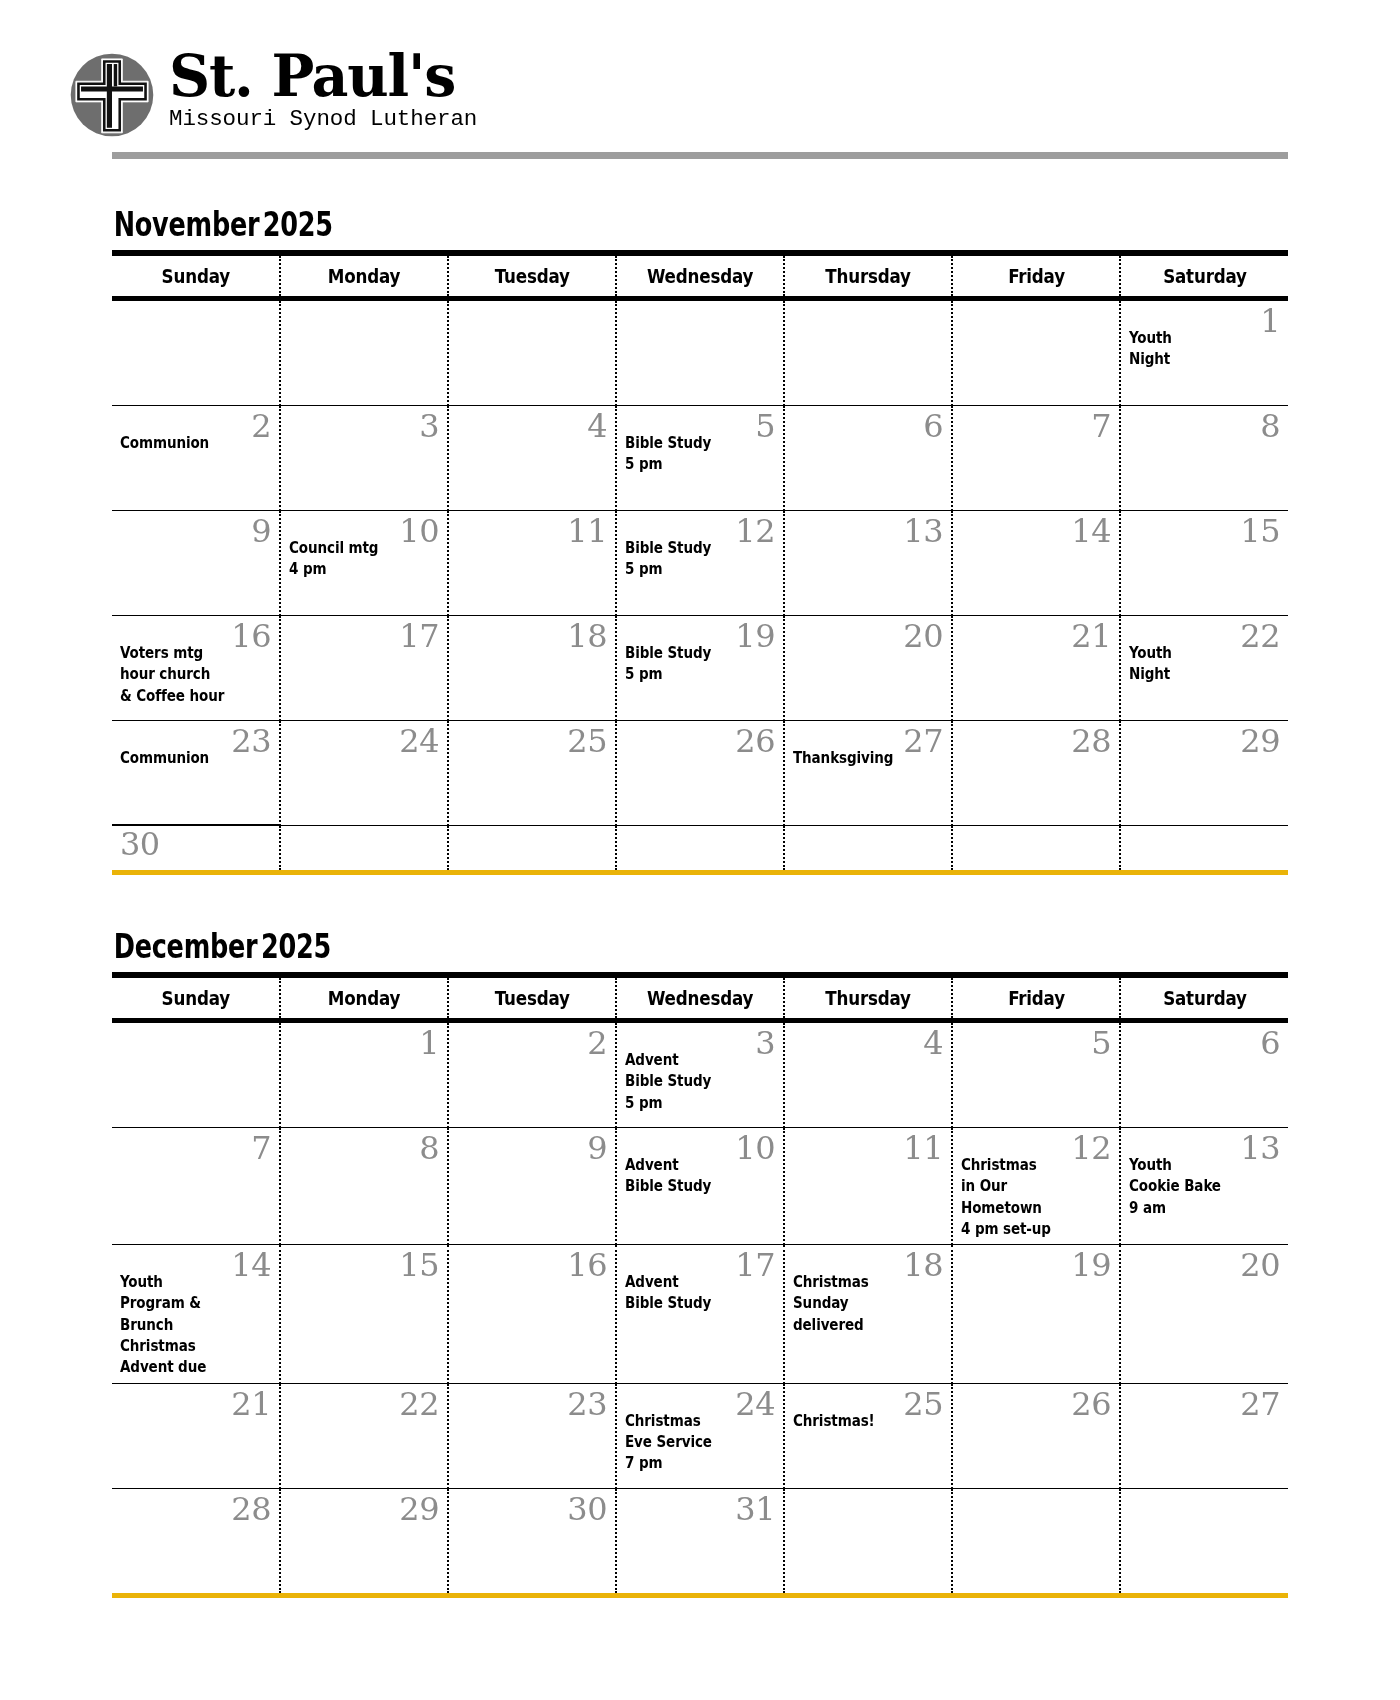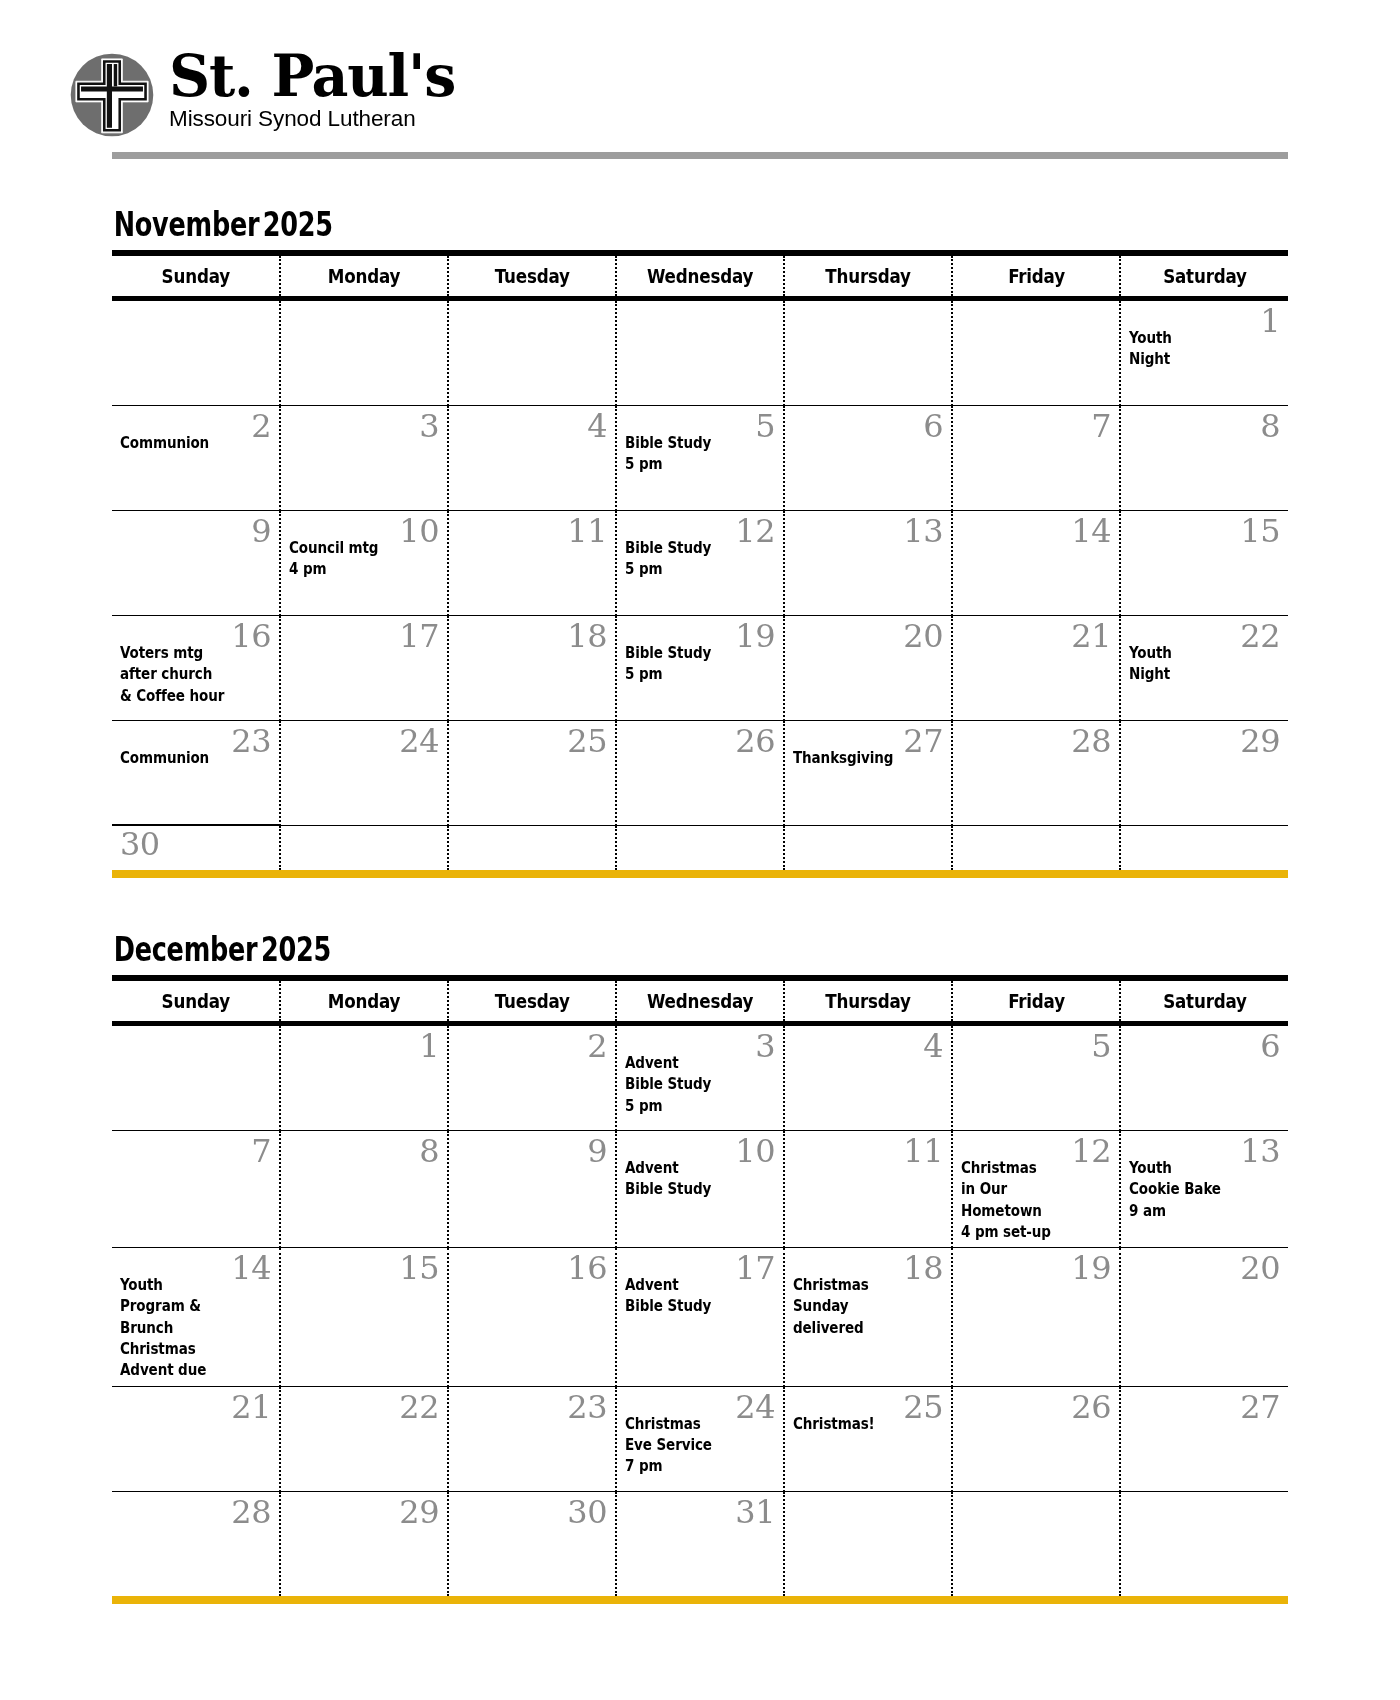--- a/index.html
+++ b/index.html
@@ -49,21 +49,21 @@
     font-family: "DejaVu Serif", serif;
     font-weight: bold;
     font-size: 57px;
     line-height: 0.98;
     letter-spacing: -1.2px;
     color: #000;
     margin: 0;
     white-space: nowrap;
   }
   .logo-sub {
-    font-family: Liberation Sans, sans-serif;
+    font-family: Liberation Mono, monospace;
     font-size: 22.5px;
     font-weight: normal;
     letter-spacing: -0.1px;
     color: #000;
     margin-top: 2px;
     white-space: nowrap;
   }
 
   .header-rule {
     margin: 14px 112px 0 112px;
@@ -87,21 +87,21 @@
     transform-origin: left center;
     white-space: nowrap;
   }
   .month-title .yr { margin-left: 4px; }
 
   .cal {
     border-collapse: collapse;
     table-layout: fixed;
     width: 1176px;
     border-top: 6px solid #000;
-    border-bottom: 8px solid #eab308;
+    border-bottom: 5px solid #eab308;
   }
   .cal col { width: 168px; }
 
   .cal th.dow {
     font-family: "DejaVu Sans Condensed", "Liberation Sans Narrow", "Liberation Sans", sans-serif;
     font-weight: bold;
     font-size: 20px;
     text-align: center;
     vertical-align: middle;
     height: 40px;
@@ -343,21 +343,21 @@
                   <div class="daynum">15</div>
                 </div>
               </td>
             </tr>
             <tr>
               <td class="day">
                 <div class="cell">
                   <div class="daynum">16</div>
                   <div class="events">
                     <span class="ln">Voters mtg</span>
-                    <span class="ln">after church</span>
+                    <span class="ln">hour church</span>
                     <span class="ln">&amp; Coffee hour</span>
                   </div>
                 </div>
               </td>
               <td class="day">
                 <div class="cell">
                   <div class="daynum">17</div>
                 </div>
               </td>
               <td class="day">

